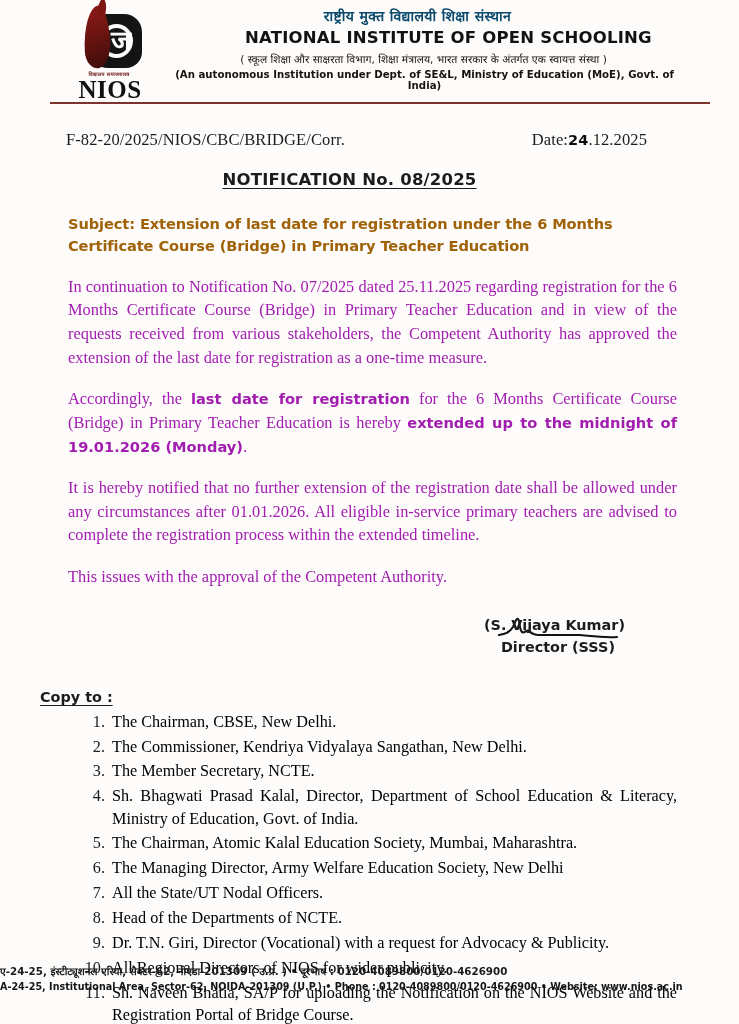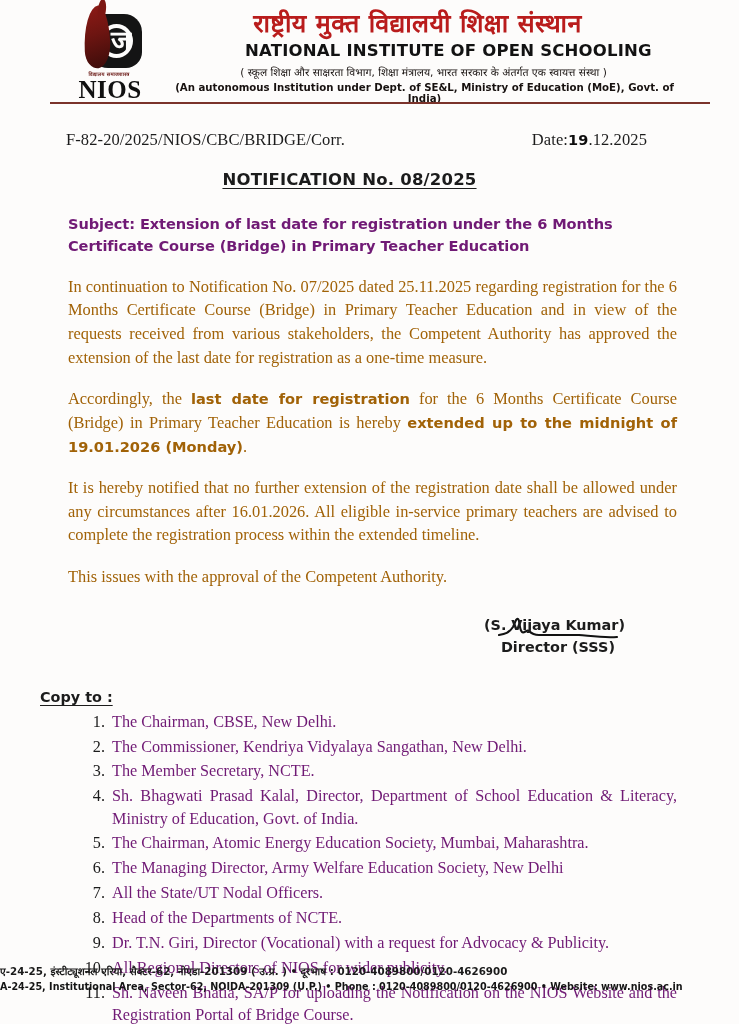--- a/index.html
+++ b/index.html
@@ -110,24 +110,24 @@
     font-family: "Liberation Serif", serif;
     font-size: 25px;
     font-weight: 700;
     letter-spacing: .5px;
     color: #111;
   }
 
   .org-names { padding-left: 96px; padding-top: 8px; }
   .org-hindi {
     font-family: "DejaVu Sans", sans-serif;
-    font-size: 25px;
+    font-size: 14px;
     font-weight: 700;
     letter-spacing: .4px;
-    color: #b91c1c;
+    color: #0c4a6e;
     text-align: center;
     padding-right: 62px;
     line-height: 1.25;
   }
   .org-english {
     font-family: "DejaVu Sans", "Liberation Sans", sans-serif;
     font-size: 16.5px;
     font-weight: 700;
     letter-spacing: .2px;
     color: #121212;
@@ -195,29 +195,29 @@
   .body-wrap {
     padding: 0 62px 0 68px;
   }
   .subject {
     margin-top: 24px;
     font-family: "DejaVu Sans", "Liberation Sans", sans-serif;
     font-size: 14.6px;
     font-weight: 700;
     line-height: 1.5;
     letter-spacing: -.1px;
-    color: #701a75;
+    color: #a16207;
   }
   p.para {
     margin: 18px 0 0 0;
     font-size: 16.4px;
     line-height: 1.44;
     text-align: justify;
     text-justify: inter-word;
-    color: #a16207;
+    color: #a21caf;
   }
   p.para b {
     font-family: "DejaVu Sans", "Liberation Sans", sans-serif;
     font-size: 14.6px;
     font-weight: 700;
   }
 
   
   .sign-block {
     margin-top: 28px;
@@ -266,21 +266,21 @@
     counter-reset: cp;
   }
   ol.copy-list li {
     counter-increment: cp;
     position: relative;
     font-size: 16.2px;
     line-height: 1.38;
     margin-bottom: 2.5px;
     text-align: justify;
     text-justify: inter-word;
-    color: #701a75;
+    color: #000000;
   }
   ol.copy-list li::before {
     content: counter(cp) ".";
     position: absolute;
     left: -33px;
     width: 26px;
     text-align: right;
     font-size: 16.2px;
     color: #1b1b1b;
   }
@@ -333,53 +333,53 @@
       <div class="org-english">NATIONAL INSTITUTE OF OPEN SCHOOLING</div>
       <div class="org-hindi-sub">( स्कूल शिक्षा और साक्षरता विभाग, शिक्षा मंत्रालय, भारत सरकार के अंतर्गत एक स्वायत्त संस्था )</div>
       <div class="org-english-sub">(An autonomous Institution under Dept. of SE&amp;L, Ministry of Education (MoE), Govt. of India)</div>
     </div>
 
     <div class="header-rule"></div>
   </div>
 
   <div class="ref-row">
     <div class="ref-file">F-82-20/2025/NIOS/CBC/BRIDGE/Corr.</div>
-    <div class="ref-date"><span>Date:</span><span class="hand-date">19</span><span>.12.2025</span></div>
+    <div class="ref-date"><span>Date:</span><span class="hand-date">24</span><span>.12.2025</span></div>
   </div>
 
   <div class="doc-title">NOTIFICATION No. 08/2025</div>
 
   <div class="body-wrap">
 
     <div class="subject">Subject: Extension of last date for registration under the 6 Months Certificate Course (Bridge) in Primary Teacher Education</div>
 
     <p class="para">In continuation to Notification No. 07/2025 dated 25.11.2025 regarding registration for the 6 Months Certificate Course (Bridge) in Primary Teacher Education and in view of the requests received from various stakeholders, the Competent Authority has approved the extension of the last date for registration as a one-time measure.</p>
 
     <p class="para"><span>Accordingly, the </span><b>last date for registration</b><span> for the 6 Months Certificate Course (Bridge) in Primary Teacher Education is hereby </span><b>extended up to the midnight of 19.01.2026 (Monday)</b><span>.</span></p>
 
-    <p class="para">It is hereby notified that no further extension of the registration date shall be allowed under any circumstances after 16.01.2026. All eligible in-service primary teachers are advised to complete the registration process within the extended timeline.</p>
+    <p class="para">It is hereby notified that no further extension of the registration date shall be allowed under any circumstances after 01.01.2026. All eligible in-service primary teachers are advised to complete the registration process within the extended timeline.</p>
 
     <p class="para">This issues with the approval of the Competent Authority.</p>
 
     <div class="sign-block">
       <svg class="sign-mark" viewBox="0 0 130 26">
         <path d="M8 20 C14 19, 18 18, 22 12 C24 8, 25 3, 27 4 C29 5, 28 14, 31 17 C33 19, 36 14, 38 16 C40 18, 42 20, 48 20 L88 20 C100 21, 112 23, 126 22" fill="none" stroke="#121212" stroke-width="2.1" stroke-linecap="round" stroke-linejoin="round"></path>
       </svg>
       <div class="sign-name">(S. Vijaya Kumar)</div>
       <div class="sign-role">Director (SSS)</div>
     </div>
   </div>
 
   <div class="copy-head">Copy to :</div>
   <ol class="copy-list">
     <li class="nojust">The Chairman, CBSE, New Delhi.</li>
     <li class="nojust">The Commissioner, Kendriya Vidyalaya Sangathan, New Delhi.</li>
     <li class="nojust">The Member Secretary, NCTE.</li>
     <li>Sh. Bhagwati Prasad Kalal, Director, Department of School Education &amp; Literacy, Ministry of Education, Govt. of India.</li>
-    <li class="nojust">The Chairman, Atomic Energy Education Society, Mumbai, Maharashtra.</li>
+    <li class="nojust">The Chairman, Atomic Kalal Education Society, Mumbai, Maharashtra.</li>
     <li class="nojust">The Managing Director, Army Welfare Education Society, New Delhi</li>
     <li class="nojust">All the State/UT Nodal Officers.</li>
     <li class="nojust">Head of the Departments of NCTE.</li>
     <li class="nojust">Dr. T.N. Giri, Director (Vocational) with a request for Advocacy &amp; Publicity.</li>
     <li class="nojust">All Regional Directors of NIOS for wider publicity.</li>
     <li>Sh. Naveen Bhatia, SA/P for uploading the Notification on the NIOS Website and the Registration Portal of Bridge Course.</li>
 
   </ol>
 
   <div class="footer">

